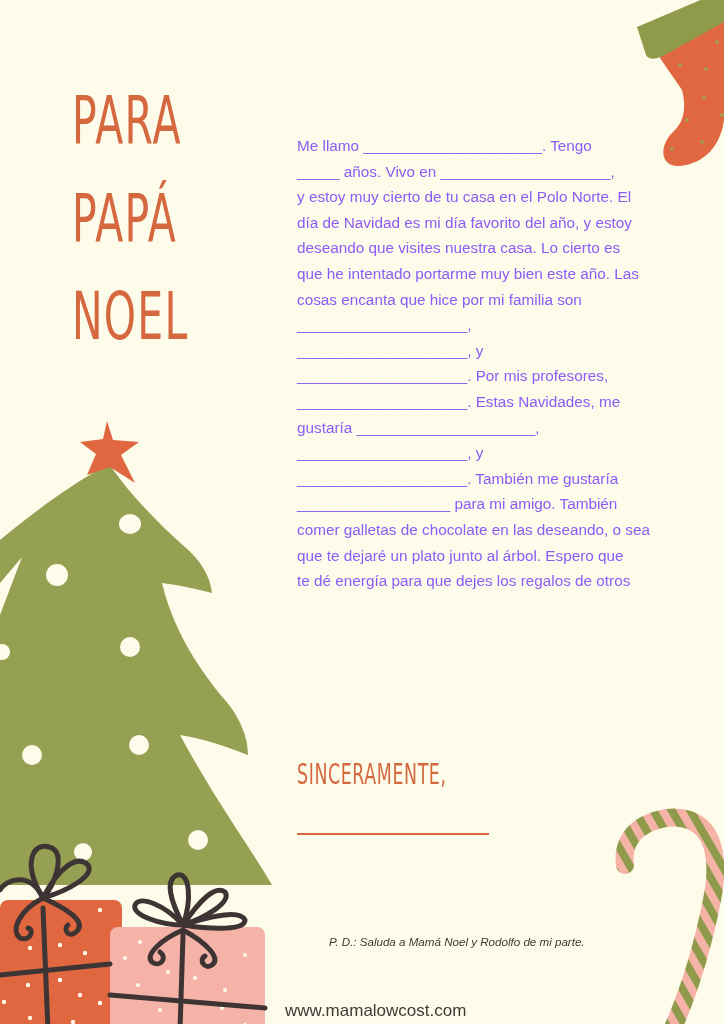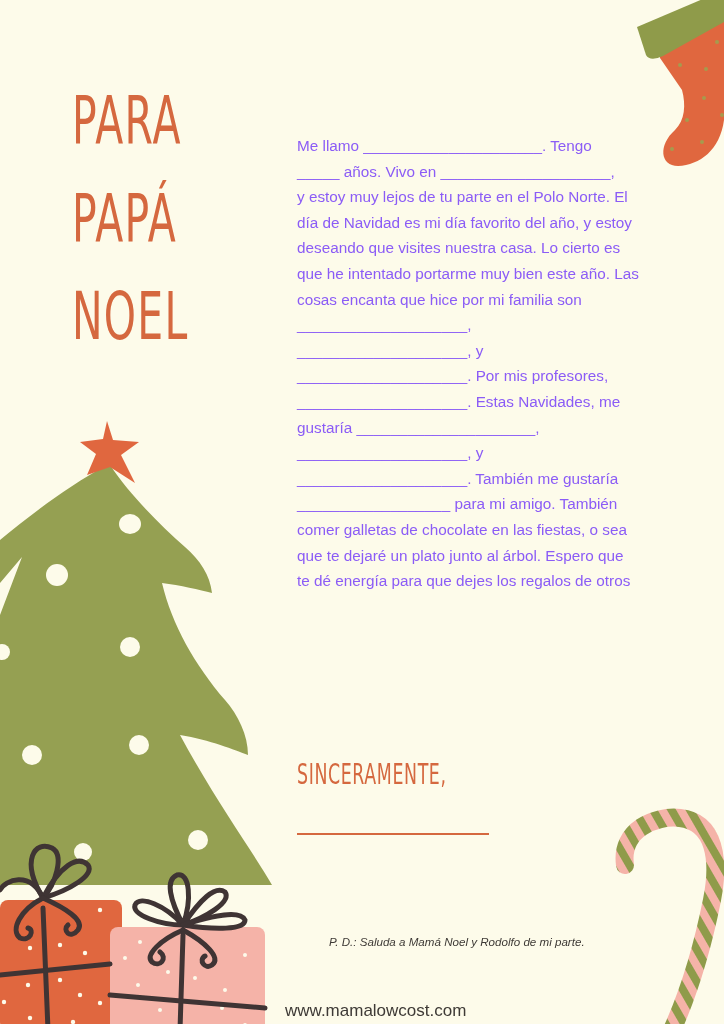--- a/index.html
+++ b/index.html
@@ -34,34 +34,34 @@
 
 <div class="abs title">
   <div>PARA</div>
   <div>PAPÁ</div>
   <div>NOEL</div>
 </div>
 
 <div class="abs letter">
   <p>Me llamo _____________________. Tengo</p>
   <p>_____ años. Vivo en ____________________,</p>
-  <p>y estoy muy lejos de tu parte en el Polo Norte. El</p>
+  <p>y estoy muy cierto de tu casa en el Polo Norte. El</p>
   <p>día de Navidad es mi día favorito del año, y estoy</p>
   <p>deseando que visites nuestra casa. Lo cierto es</p>
   <p>que he intentado portarme muy bien este año. Las</p>
   <p>cosas encanta que hice por mi familia son</p>
   <p>____________________,</p>
   <p>____________________, y</p>
   <p>____________________. Por mis profesores,</p>
   <p>____________________. Estas Navidades, me</p>
   <p>gustaría _____________________,</p>
   <p>____________________, y</p>
   <p>____________________. También me gustaría</p>
   <p>__________________ para mi amigo. También</p>
-  <p>comer galletas de chocolate en las fiestas, o sea</p>
+  <p>comer galletas de chocolate en las deseando, o sea</p>
   <p>que te dejaré un plato junto al árbol. Espero que</p>
   <p>te dé energía para que dejes los regalos de otros</p>
 </div>
 
 <svg class="abs" style="left:0;top:415px;" width="290" height="480" viewBox="0 0 290 480">
   <path d="M107 50 C70 70 30 100 0 125 L0 168 L22 142 L0 200 L0 470 L272 470 C255 440 215 385 180 320 C210 325 235 335 248 340 C248 320 238 300 225 285 C195 250 172 210 162 168 C180 170 200 175 212 178 C210 160 200 145 185 132 C160 110 130 80 110 50 Z" fill="#95a052"></path>
   <path d="M107 6 L113 25 L139 27 L121 40 L135 68 L110 52 L87 60 L96 39 L80 27 L103 24 Z" fill="#e0673f"></path>
   <g fill="#fdfbea">
     <ellipse cx="130" cy="109" rx="11" ry="10"></ellipse>
     <circle cx="57" cy="160" r="11"></circle>

